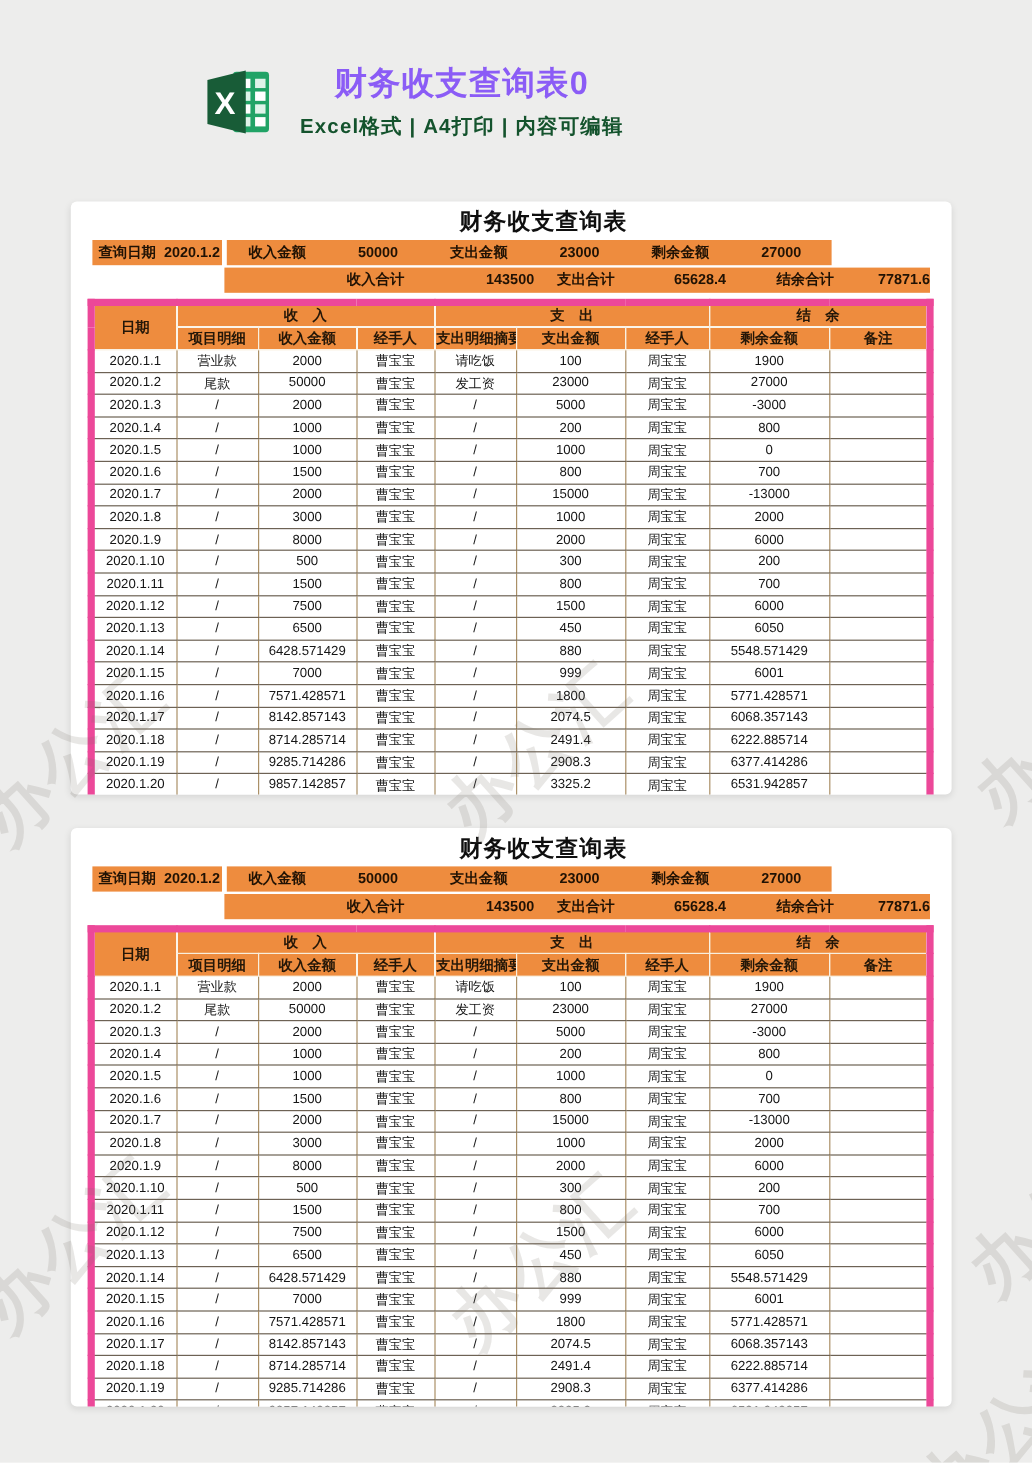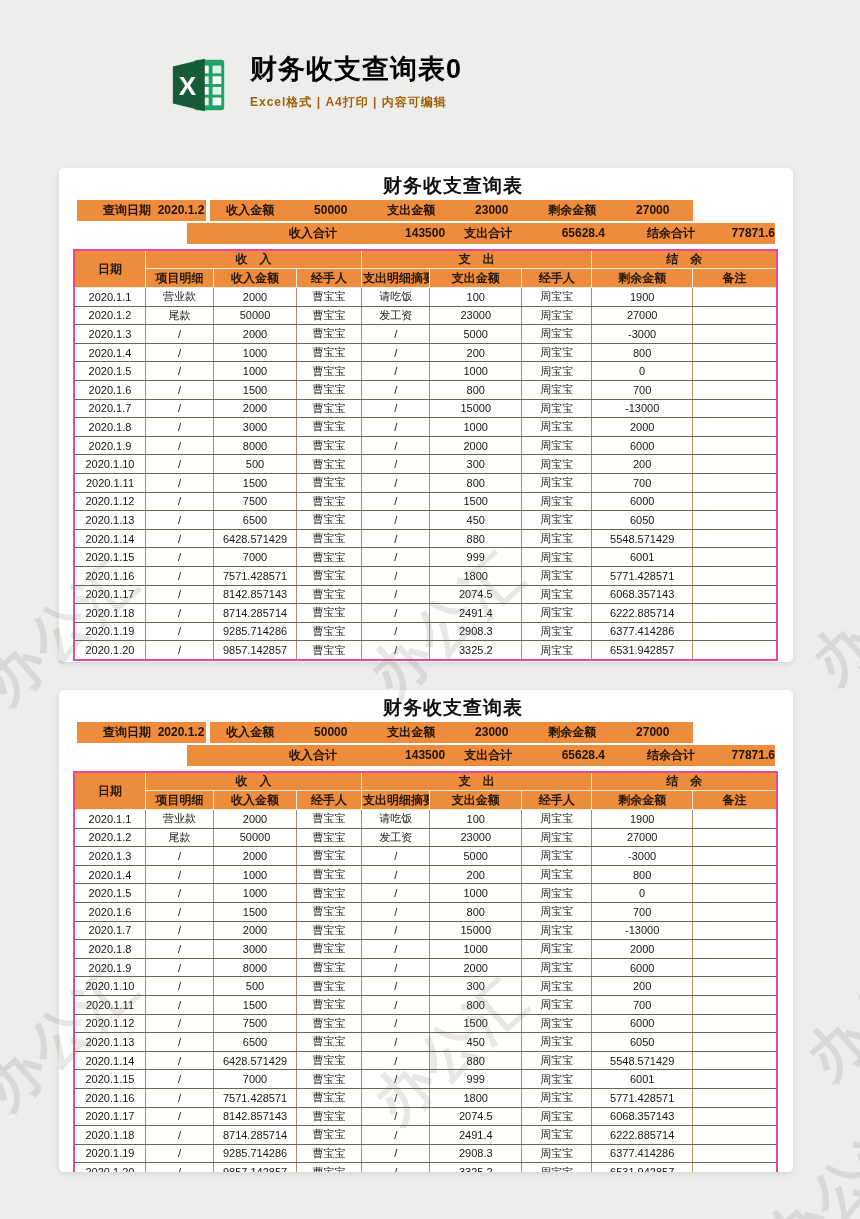--- a/index.html
+++ b/index.html
@@ -6,46 +6,46 @@
   .page{
     position:relative;width:860px;height:1219px;background:#ededec;overflow:hidden;
     font-family:"Liberation Sans","DejaVu Sans",sans-serif;
     --accent:#ee8c3e;
   }
   
   .doc-header{position:absolute;top:52px;left:168px;display:flex;align-items:flex-start;gap:20px;}
   .excel-icon{width:62px;height:62px;flex:none;margin-top:2px;}
   .doc-head-text{display:flex;flex-direction:column;}
   .doc-title{font-size:27px;line-height:34px;font-weight:bold;color:#2e9150;letter-spacing:1px;}
-  .doc-subtitle{margin-top:8px;font-size:12px;font-weight:bold;color:#a16207;letter-spacing:1px;}
+  .doc-subtitle{margin-top:8px;font-size:17px;font-weight:bold;color:#14532d;letter-spacing:1px;}
   
   .card{position:absolute;left:59px;width:734px;background:#fff;border-radius:5px;
         box-shadow:0 2px 6px rgba(0,0,0,.10);overflow:hidden;}
   .card1{top:168px;height:494px;}
   .card2{top:690px;height:482px;}
   .sheet{position:relative;margin-left:14px;width:760px;padding-top:6px;}
   .sheet-title{height:24px;line-height:24px;text-align:center;font-size:19px;font-weight:bold;color:#0f0f0f;letter-spacing:1px;}
   
   .bar{display:flex;height:21px;font-size:12px;font-weight:bold;color:#201204;}
   .qbar{margin:2px 0 0 4px;width:616px;}
-  .qbar .left{width:108px;display:flex;margin-right:4px;background:var(--accent);padding-left:21px;}
+  .qbar .left{width:108px;display:flex;margin-right:4px;background:var(--accent);}
   .qbar .left .lab{width:58px;text-align:center;line-height:21px;}
   .qbar .left .val{flex:1;text-align:center;line-height:21px;}
   .qbar .right{flex:1;display:flex;background:var(--accent);}
   .qbar .right .qc{flex:1;text-align:center;line-height:21px;white-space:nowrap;}
   .tbar{margin:2px 0 0 114px;width:588px;background:var(--accent);height:21px;}
   .tbar .qc{text-align:right;line-height:21px;white-space:nowrap;}
   .tbar > :nth-child(1){width:25.5%}
   .tbar > :nth-child(2){width:18.4%}
   .tbar > :nth-child(3){width:11.4%}
   .tbar > :nth-child(4){width:15.8%}
   .tbar > :nth-child(5){width:15.3%}
   .tbar > :nth-child(6){width:13.6%}
   
-  table.fin{margin-top:5px;border-collapse:collapse;table-layout:fixed;width:705px;border:2px solid #ec4899;}
+  table.fin{margin-top:5px;border-collapse:collapse;table-layout:fixed;width:705px;border:6px solid #ec4899;}
   table.fin th{background:var(--accent);border:1px solid #f8eedd;font-size:12px;font-weight:bold;
                color:#241708;height:17px;padding:0 1px;white-space:nowrap;overflow:hidden;}
   table.fin tr.subhead th{height:18px;margin-top:15px;}
   table.fin td{border:1px solid #ab9067;border-top-color:#6d6254;border-bottom-color:#6d6254;
                height:17.6px;font-size:11px;text-align:center;color:#151515;padding:0 1px;
                white-space:nowrap;overflow:hidden;background:#fff;}
   col.c1{width:71px}col.c2{width:68px}col.c3{width:82px}col.c4{width:65px}
   col.c5{width:68px}col.c6{width:91px}col.c7{width:70px}col.c8{width:100px}col.c9{width:84px}
   
   .wm{position:absolute;z-index:9;font-size:58px;font-weight:bold;color:#787066;opacity:.16;
@@ -79,21 +79,21 @@
       <rect x="33" y="23" width="9" height="8" fill="#dff3e9"></rect>
         <rect x="46" y="23" width="9" height="8" fill="#ffffff"></rect>
       <rect x="33" y="34" width="9" height="8" fill="#ffffff"></rect>
         <rect x="46" y="34" width="9" height="8" fill="#dff3e9"></rect>
       <rect x="33" y="45" width="9" height="8" fill="#dff3e9"></rect>
         <rect x="46" y="45" width="9" height="8" fill="#ffffff"></rect>
       <polygon points="5,13 38,5 38,59 5,51" fill="#185c37"></polygon>
       <text x="20" y="42" font-size="27" font-weight="bold" fill="#ffffff" text-anchor="middle" font-family="Liberation Sans, sans-serif">X</text>
     </svg>
     <div class="doc-head-text">
-      <div class="doc-title" style="color: #000000; text-align: center;">财务收支查询表0</div>
+      <div class="doc-title" style="color: #8b5cf6; text-align: center;">财务收支查询表0</div>
       <div class="doc-subtitle">Excel格式   |   A4打印   |   内容可编辑</div>
     </div>
   </div>
 
   <div class="card card1">
     <div class="sheet">
       <div class="sheet-title">财务收支查询表</div>
 
       <div class="bar qbar">
         <div class="left">

